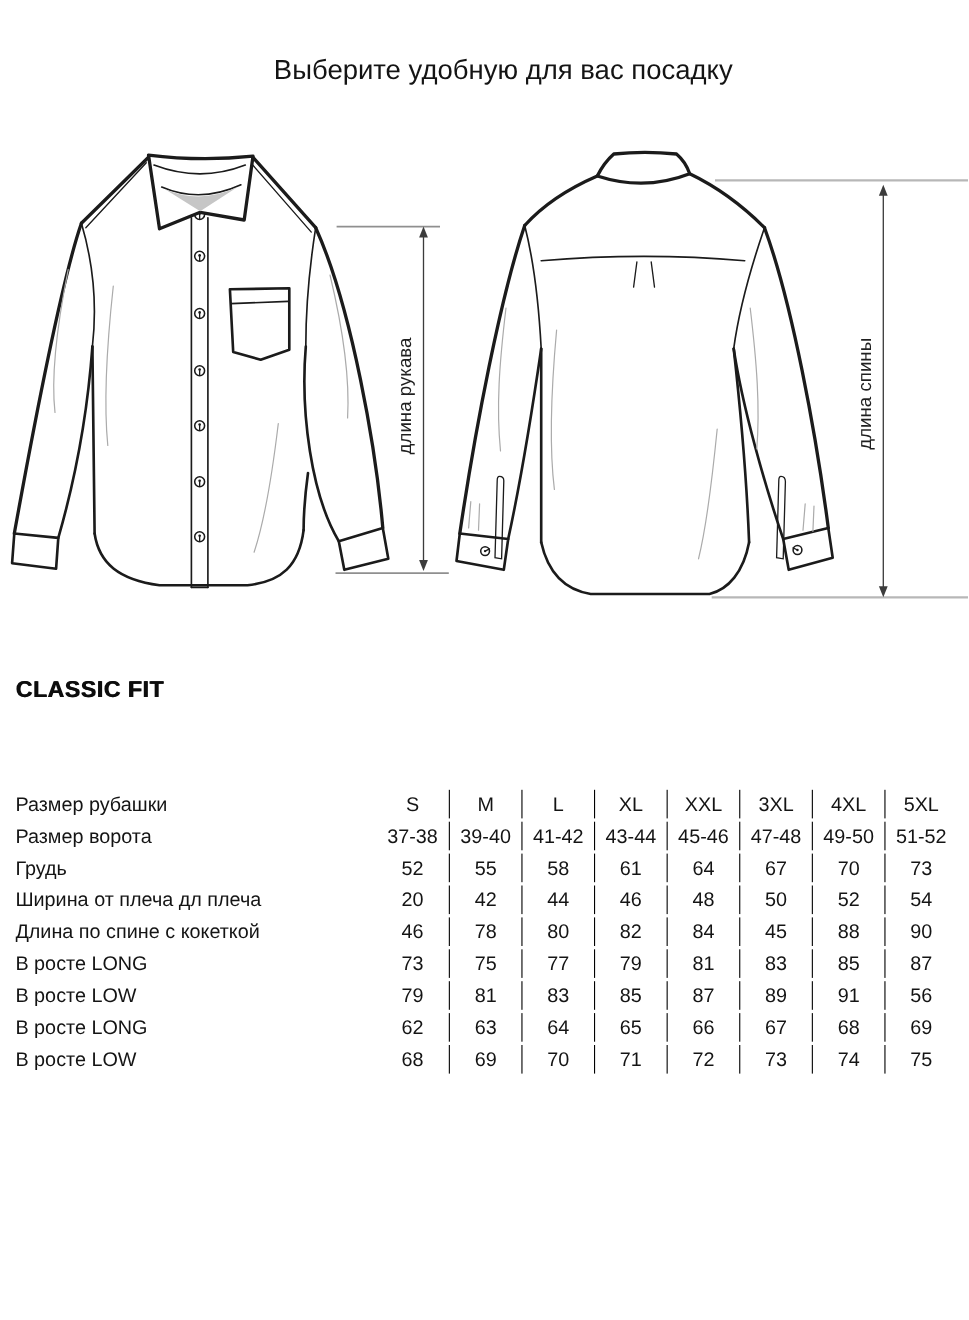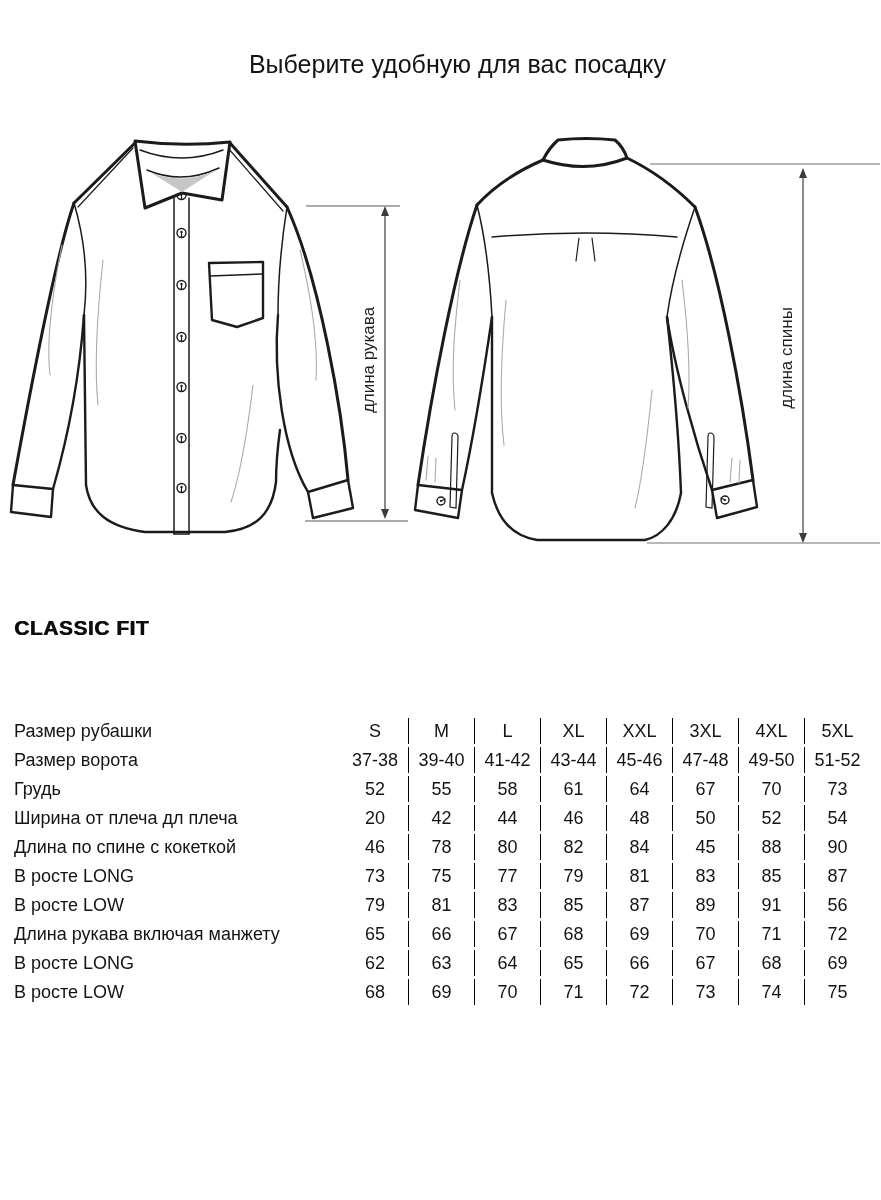--- a/index.html
+++ b/index.html
@@ -281,31 +281,20 @@
           <td class="val">79</td>
           <td class="val bordered">81</td>
           <td class="val bordered">83</td>
           <td class="val bordered">85</td>
           <td class="val bordered">87</td>
           <td class="val bordered">89</td>
           <td class="val bordered">91</td>
           <td class="val bordered">56</td>
         </tr>
         <tr>
-          <td class="lbl">Длина рукава включая манжету</td>
-          <td class="val">65</td>
-          <td class="val bordered">66</td>
-          <td class="val bordered">67</td>
-          <td class="val bordered">68</td>
-          <td class="val bordered">69</td>
-          <td class="val bordered">70</td>
-          <td class="val bordered">71</td>
-          <td class="val bordered">72</td>
-        </tr>
-        <tr>
           <td class="lbl">В росте LONG</td>
           <td class="val">62</td>
           <td class="val bordered">63</td>
           <td class="val bordered">64</td>
           <td class="val bordered">65</td>
           <td class="val bordered">66</td>
           <td class="val bordered">67</td>
           <td class="val bordered">68</td>
           <td class="val bordered">69</td>
         </tr>

